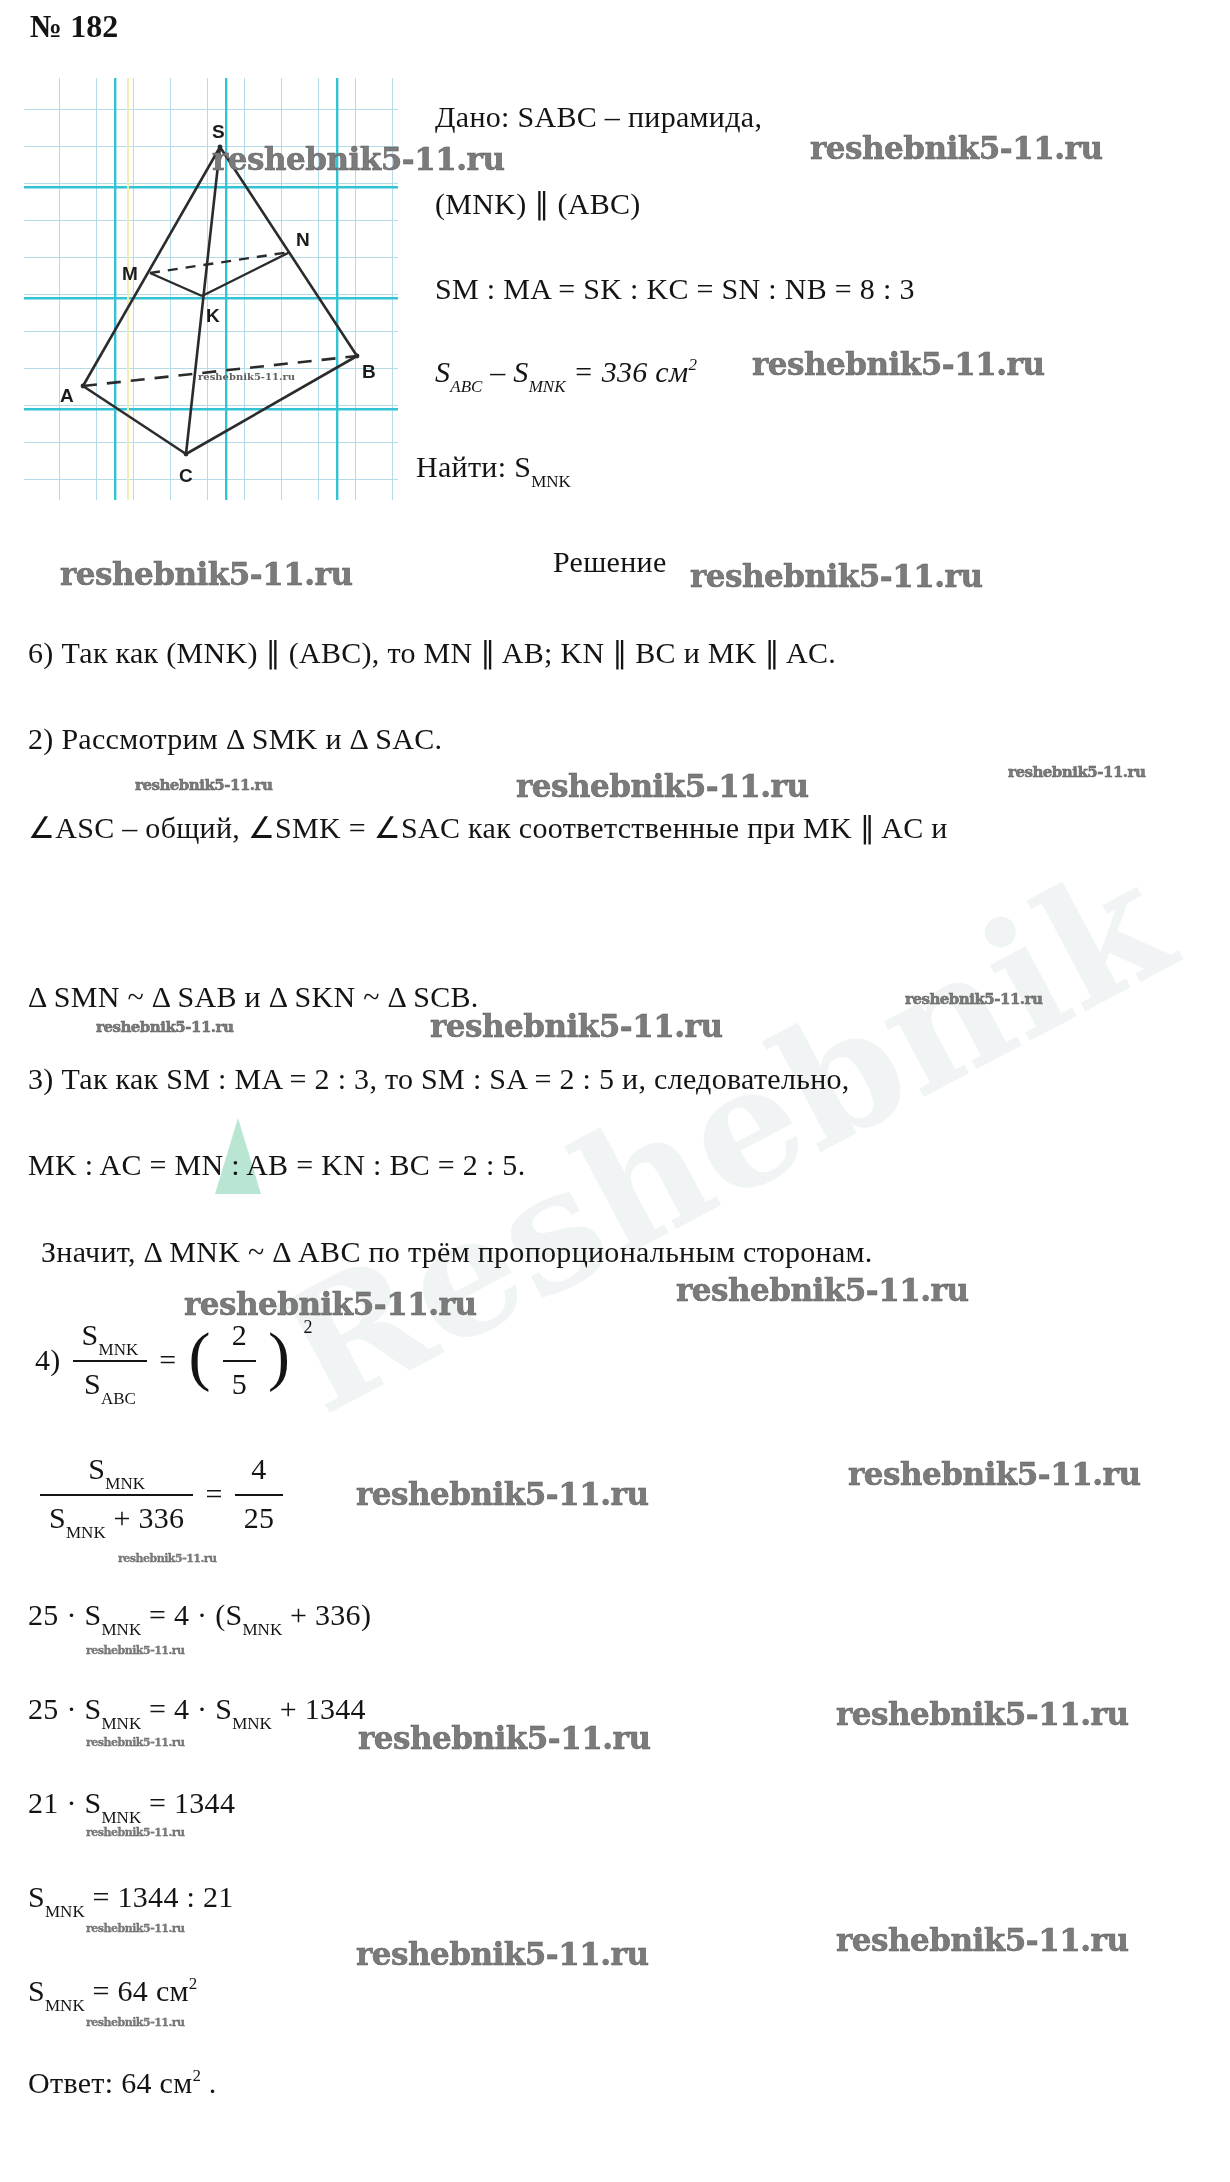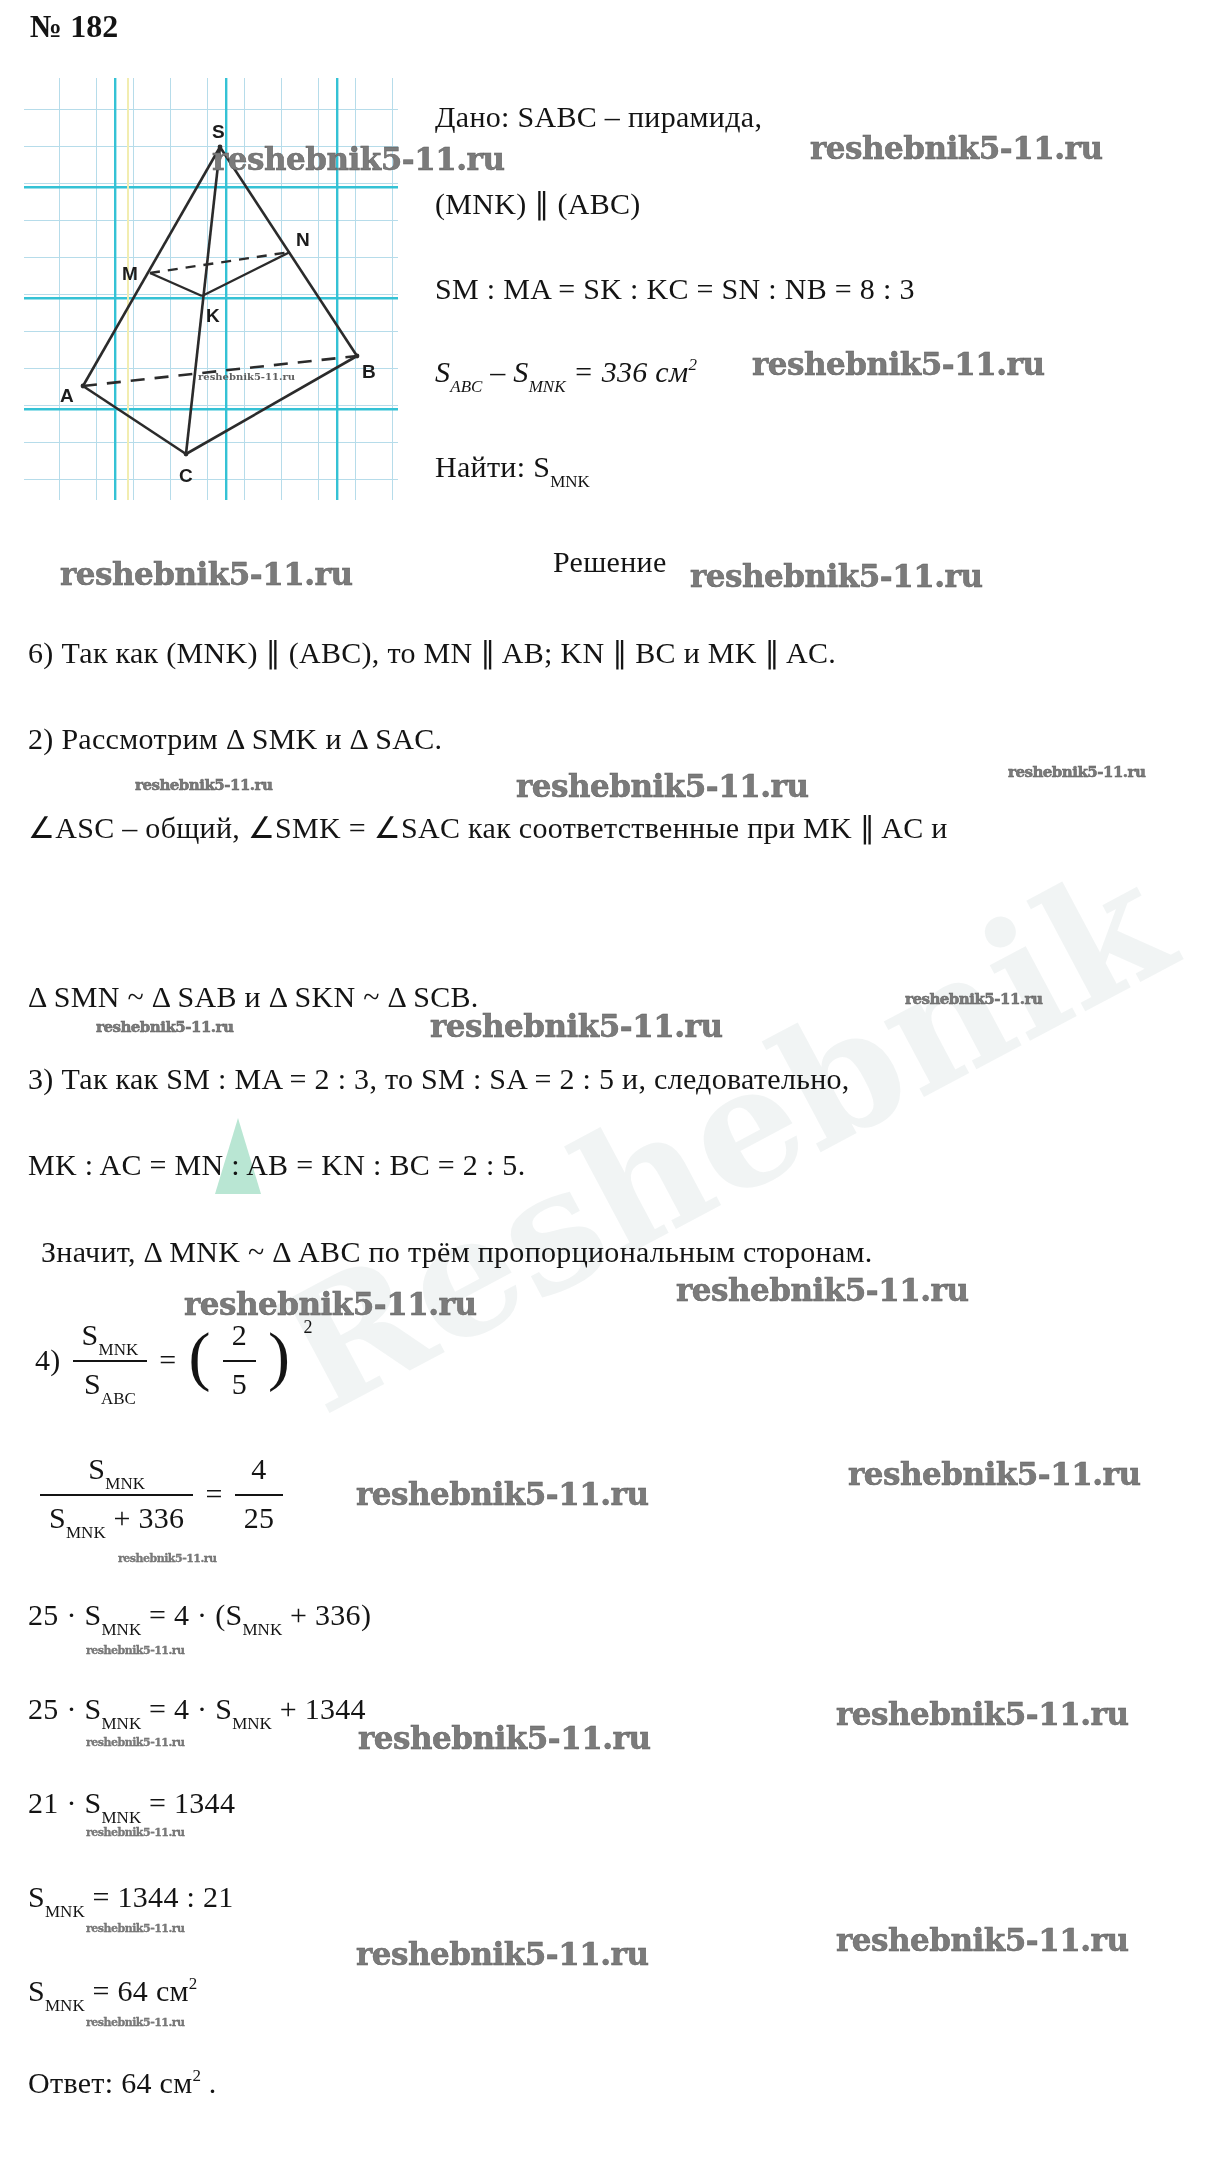--- a/index.html
+++ b/index.html
@@ -88,21 +88,21 @@
       <text class="dlabel" x="157" y="410">C</text>
 
       <text class="dwm" x="176" y="308">reshebnik5-11.ru</text>
     </svg>
   </div>
 
   <div class="txt" style="left:435px;top:100px;">Дано: SABC – пирамида,</div>
   <div class="txt" style="left:435px;top:186px;">(MNK) ∥ (ABC)</div>
   <div class="txt" style="left:435px;top:272px;">SM : MA = SK : KC = SN : NB = 8 : 3</div>
   <div class="txt" style="left:435px;top:355px;font-style:italic;"><span>S</span><span class="sb">ABC</span><span> – </span><span>S</span><span class="sb">MNK</span><span> = 336 см</span><span class="sp">2</span></div>
-  <div class="txt" style="left:435px;top:450px;"><span>Найти: </span><span>S</span><span class="sb">MNK</span></div>
+  <div class="txt" style="left:416px;top:450px;"><span>Найти: </span><span>S</span><span class="sb">MNK</span></div>
 
   <div class="txt" style="left:553px;top:545px;">Решение</div>
   <div class="txt" style="left:28px;top:635px;">6) Так как (MNK) ∥ (ABC), то MN ∥ AB;  KN ∥ BC и MK ∥ AC.</div>
   <div class="txt" style="left:28px;top:722px;">2) Рассмотрим Δ SMK и Δ SAC.</div>
   <div class="txt" style="left:28px;top:810px;">∠ASC – общий, ∠SMK = ∠SAC как соответственные при MK ∥ AC и</div>
   <div class="txt" style="left:28px;top:980px;">Δ SMN ~ Δ SAB  и  Δ SKN ~ Δ SCB.</div>
   <div class="txt" style="left:28px;top:1062px;">3) Так как SM : MA = 2 : 3, то SM : SA = 2 : 5 и, следовательно,</div>
   <div class="txt" style="left:28px;top:1148px;">MK : AC = MN : AB = KN : BC = 2 : 5.</div>
   <div class="txt" style="left:28px;top:1235px;margin-left:13px;">Значит, Δ MNK ~ Δ ABC по трём пропорциональным сторонам.</div>
 

